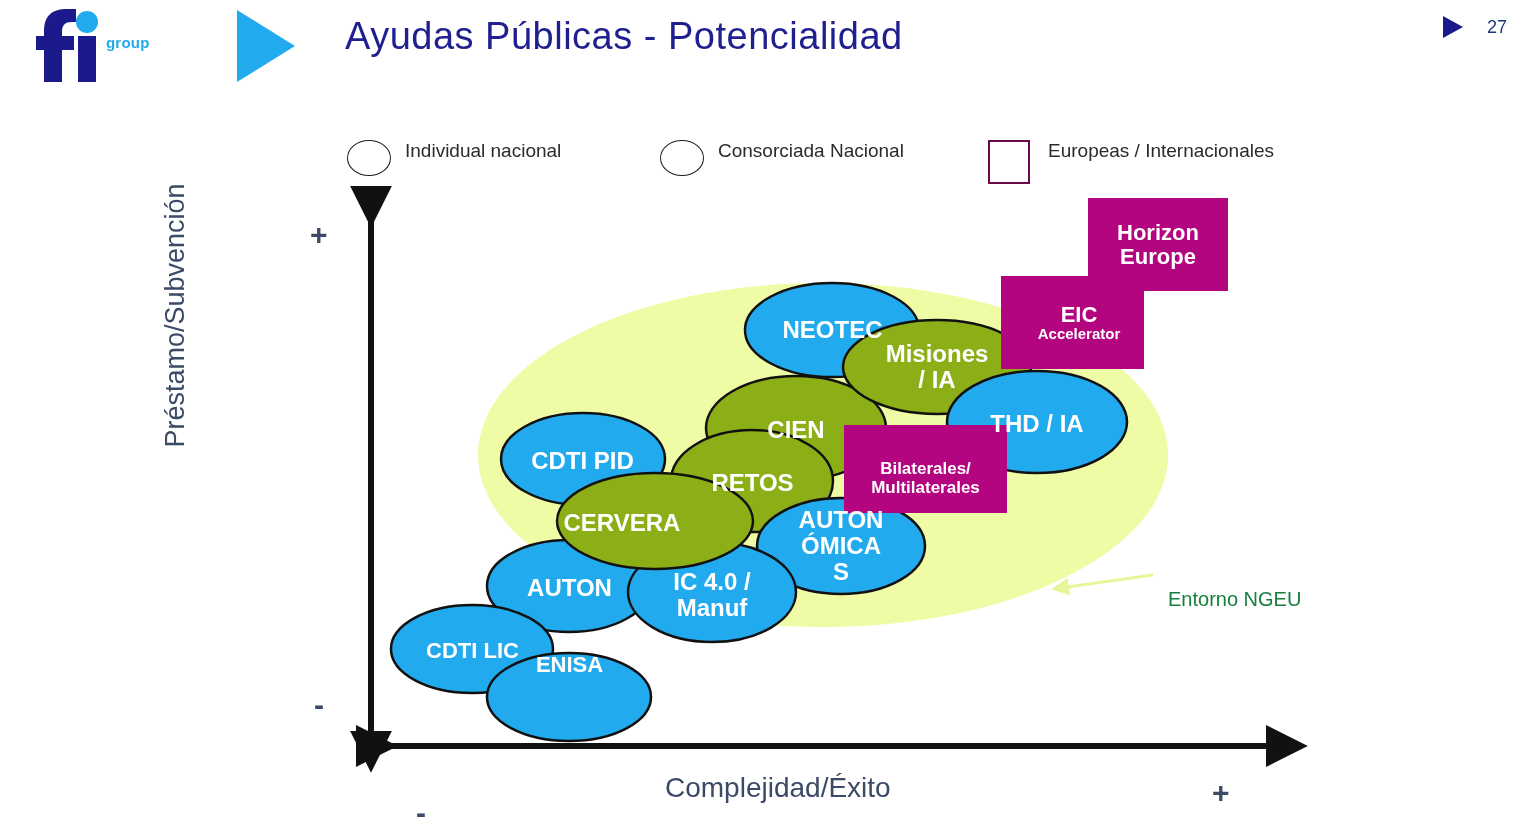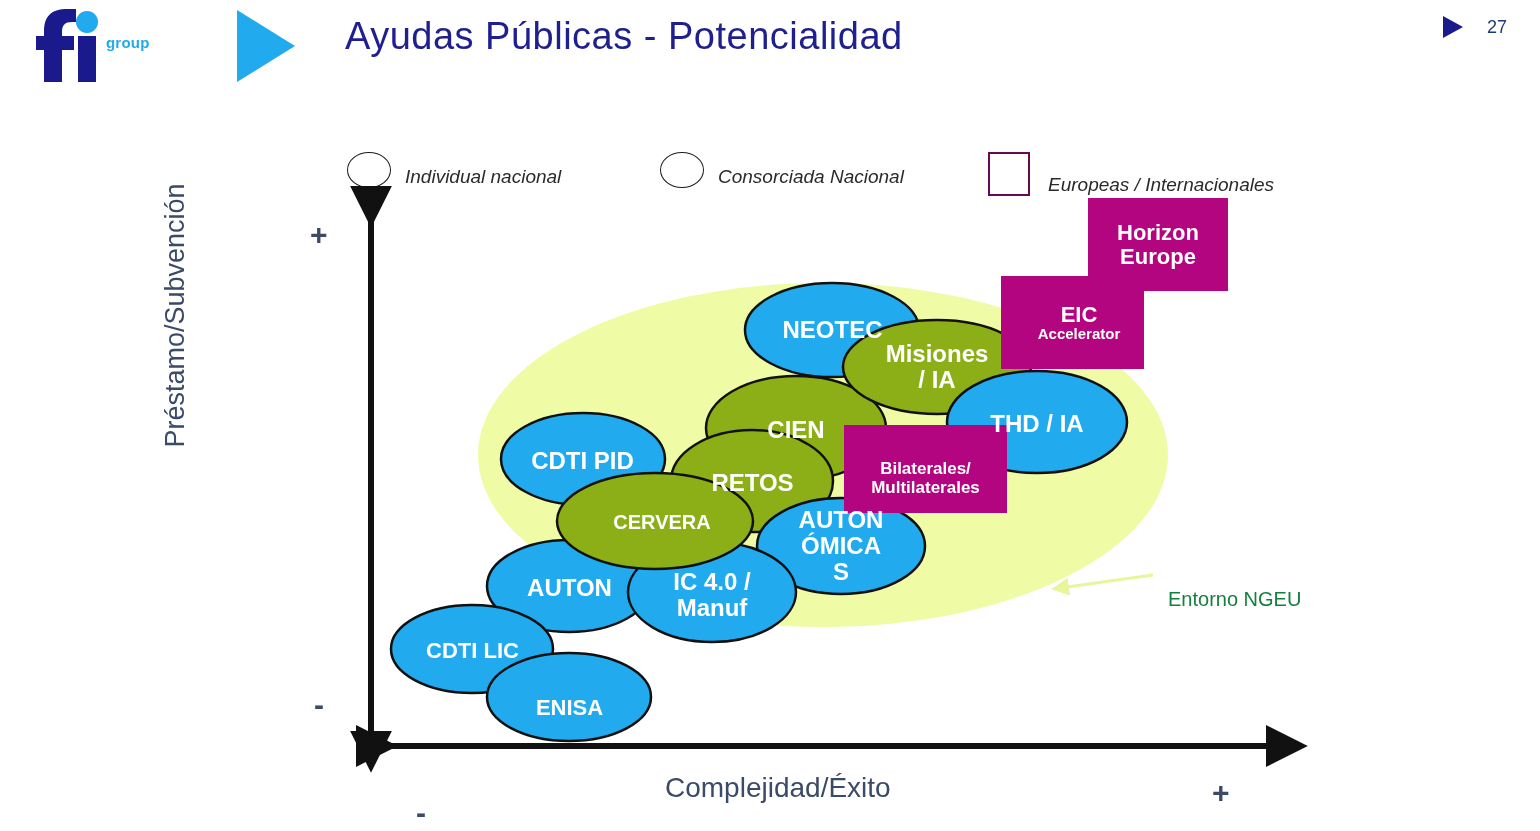--- a/index.html
+++ b/index.html
@@ -21,21 +21,21 @@
   #page-title{position:absolute;left:345px;top:15px;font-size:38px;
       color:#1f1f8f;letter-spacing:.5px;white-space:nowrap;}
 
   #page-num-triangle{position:absolute;left:1443px;top:16px;width:0;height:0;
       border-top:11px solid transparent;border-bottom:11px solid transparent;
       border-left:20px solid #1a1a8c;}
   #page-num{position:absolute;left:1487px;top:17px;font-size:18px;color:#1f3a7a;}
 
   
   #legend{position:absolute;left:0;top:140px;width:1540px;height:55px;}
-  .legend-item{position:absolute;top:12px;display:flex;align-items:flex-end;font-style:italic;}
+  .legend-item{position:absolute;top:0;display:flex;align-items:flex-start;}
   .legend-swatch-ellipse{width:42px;height:34px;border-radius:50%;
       border:1.5px solid #1d1d1d;}
   .legend-swatch-rect{width:38px;height:40px;border:2px solid #6a0a4d;}
   .legend-label{margin-left:14px;font-size:19px;color:#2b2b2b;white-space:nowrap;}
 
   #legend-1{left:347px;}
   #legend-2{left:660px;}
   #legend-3{left:988px;}
   #legend-3 .legend-label{margin-left:18px;}
 
@@ -199,21 +199,21 @@
     <span>RETOS</span>
   </div>
 
   <div class="node" style="left:844px;top:425px;width:163px;height:107px;">
     <div>
       <div style="font-size:17px;">Bilaterales/</div>
       <div style="font-size:17px;">Multilaterales</div>
     </div>
   </div>
 
-  <div class="node" style="left:568px;top:502px;width:188px;height:42px;font-size:20px;">
+  <div class="node" style="left:528px;top:502px;width:188px;height:42px;font-size:24px;">
     <span>CERVERA</span>
   </div>
 
   <div class="node" style="left:757px;top:500px;width:168px;height:92px;">
     <div>
       <div style="font-size:24px;">AUTON</div>
       <div style="font-size:24px;">ÓMICA</div>
       <div style="font-size:24px;">S</div>
     </div>
   </div>
@@ -226,21 +226,21 @@
     <div>
       <div style="font-size:24px;">IC 4.0 /</div>
       <div style="font-size:24px;">Manuf</div>
     </div>
   </div>
 
   <div class="node" style="left:391px;top:630px;width:163px;height:42px;font-size:22px;">
     <span>CDTI LIC</span>
   </div>
 
-  <div class="node" style="left:487px;top:678px;width:165px;height:42px;font-size:22px;align-items:flex-end;">
+  <div class="node" style="left:487px;top:644px;width:165px;height:42px;font-size:22px;">
     <span>ENISA</span>
   </div>
 
   <div id="y-axis-label">Préstamo/Subvención</div>
   <div id="y-plus">+</div>
   <div id="y-minus">-</div>
   <div id="x-axis-label">Complejidad/Éxito</div>
   <div id="x-plus">+</div>
   <div id="x-minus">-</div>
 

